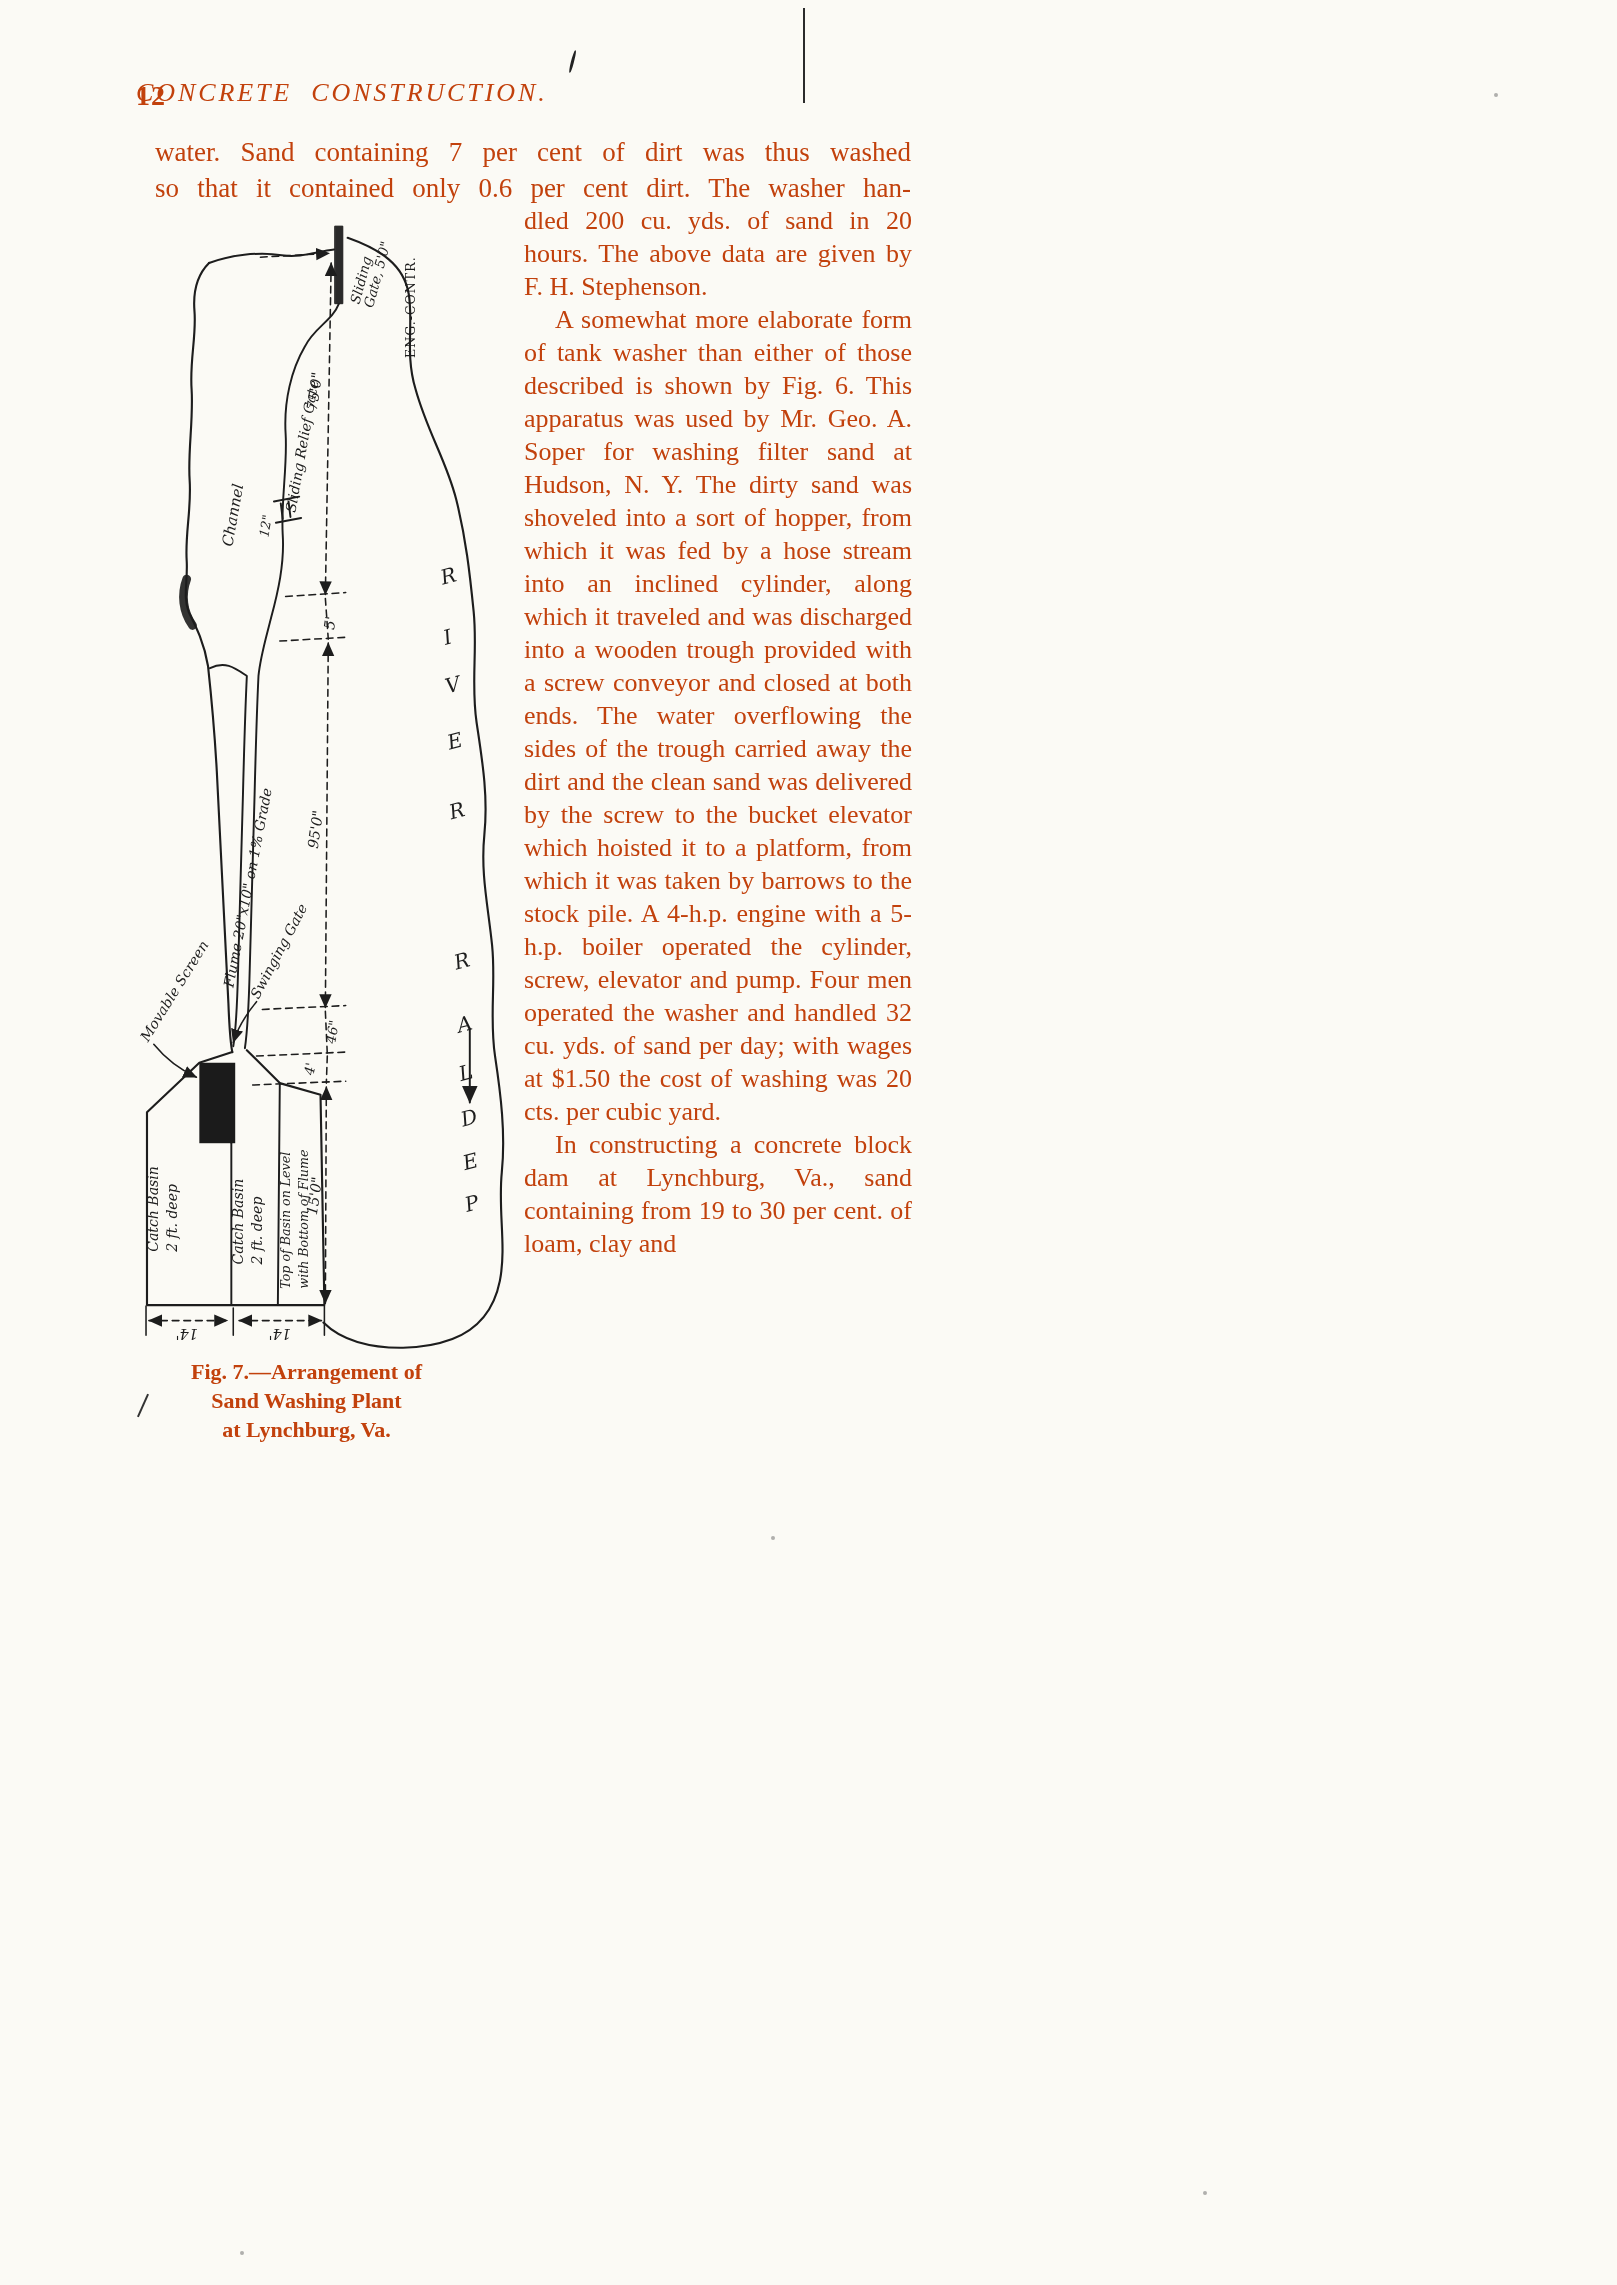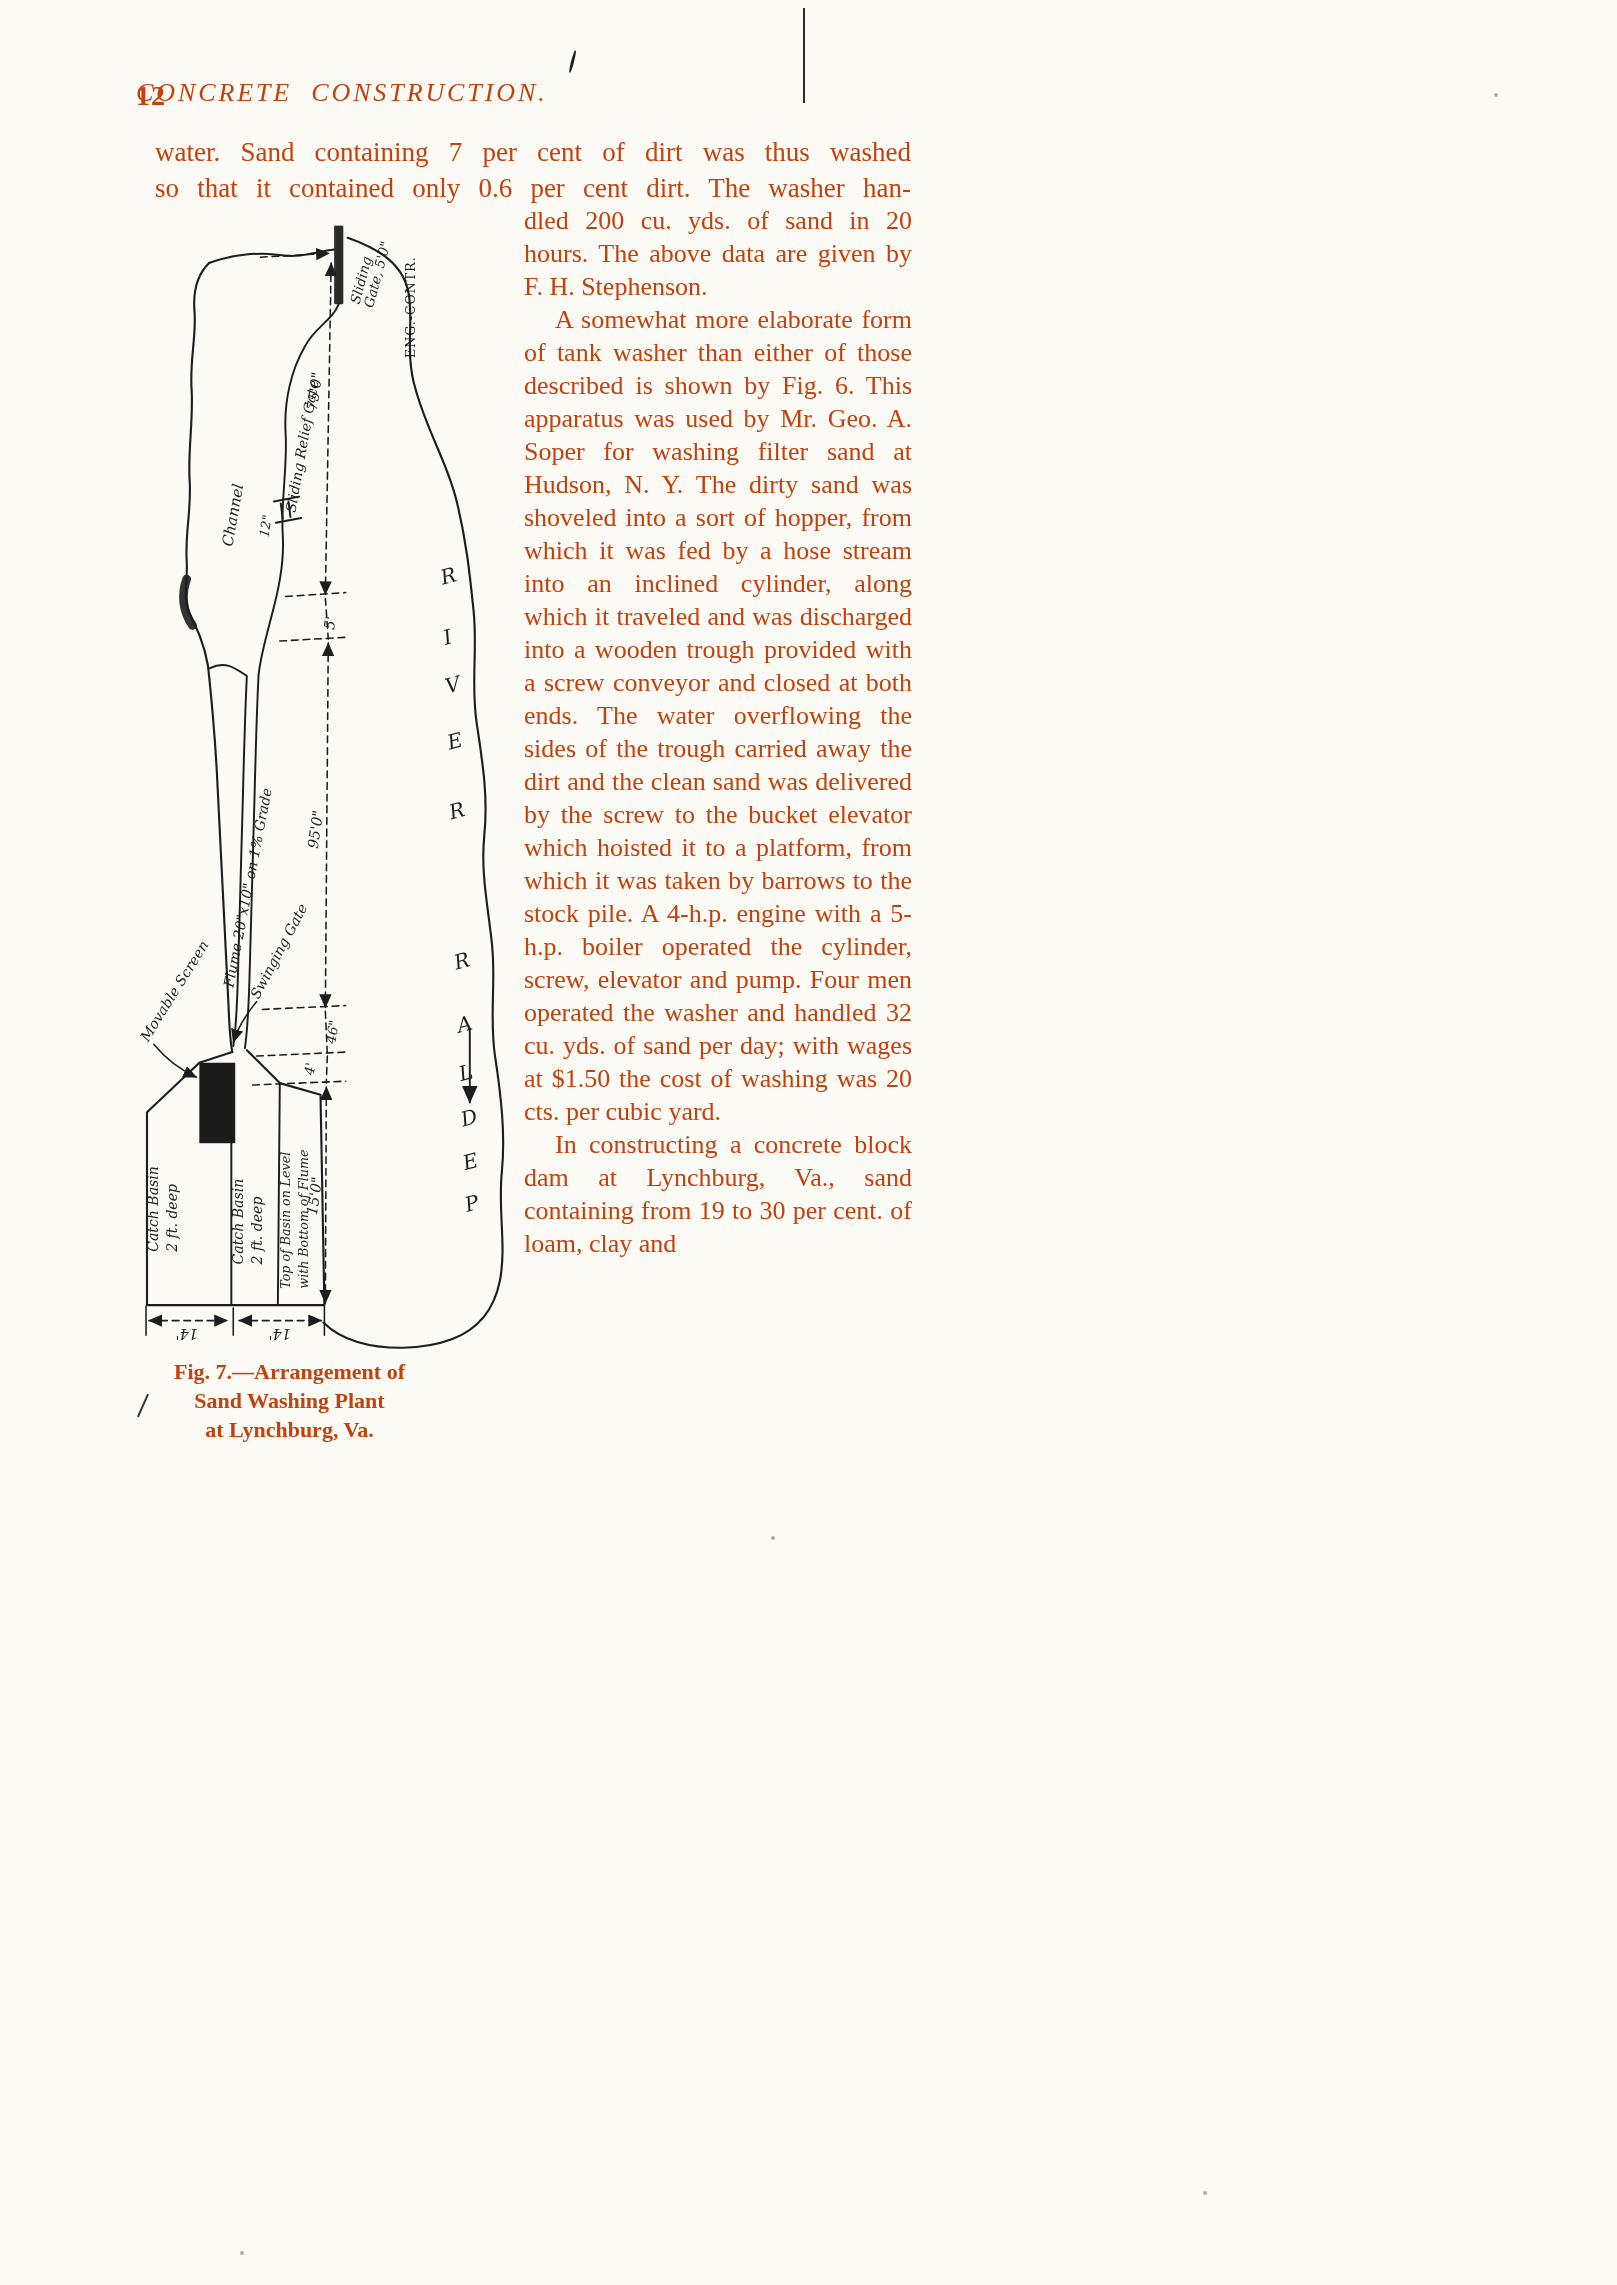--- a/index.html
+++ b/index.html
@@ -42,21 +42,21 @@
   }
   .intro .line { text-align:justify; text-align-last:justify;margin-left:18px; }
   .column {
     position:absolute; left:524px; top:204px; width:388px;
     font-size:26px; line-height:33px; text-align:justify;
   }
   .column p { margin:0; }
   .column p.indent { text-indent:31px; }
   .figure-svg { position:absolute; left:115px; top:212px; }
   .caption {
-    position:absolute; left:134px; top:1357px; width:311px;
+    position:absolute; left:151px; top:1357px; width:311px;
     text-align:center; font-weight:bold; font-size:22px; line-height:29px;
   }
   .figtext {
     font-family:"DejaVu Serif", serif; font-style:italic; fill:#1d1d1d;
   }
   .figtext-plain {
     font-family:"DejaVu Serif", serif; fill:#1d1d1d; letter-spacing:1px;
   }
   .riverletter {
     font-family:"DejaVu Serif", serif; font-style:italic; fill:#1d1d1d;

